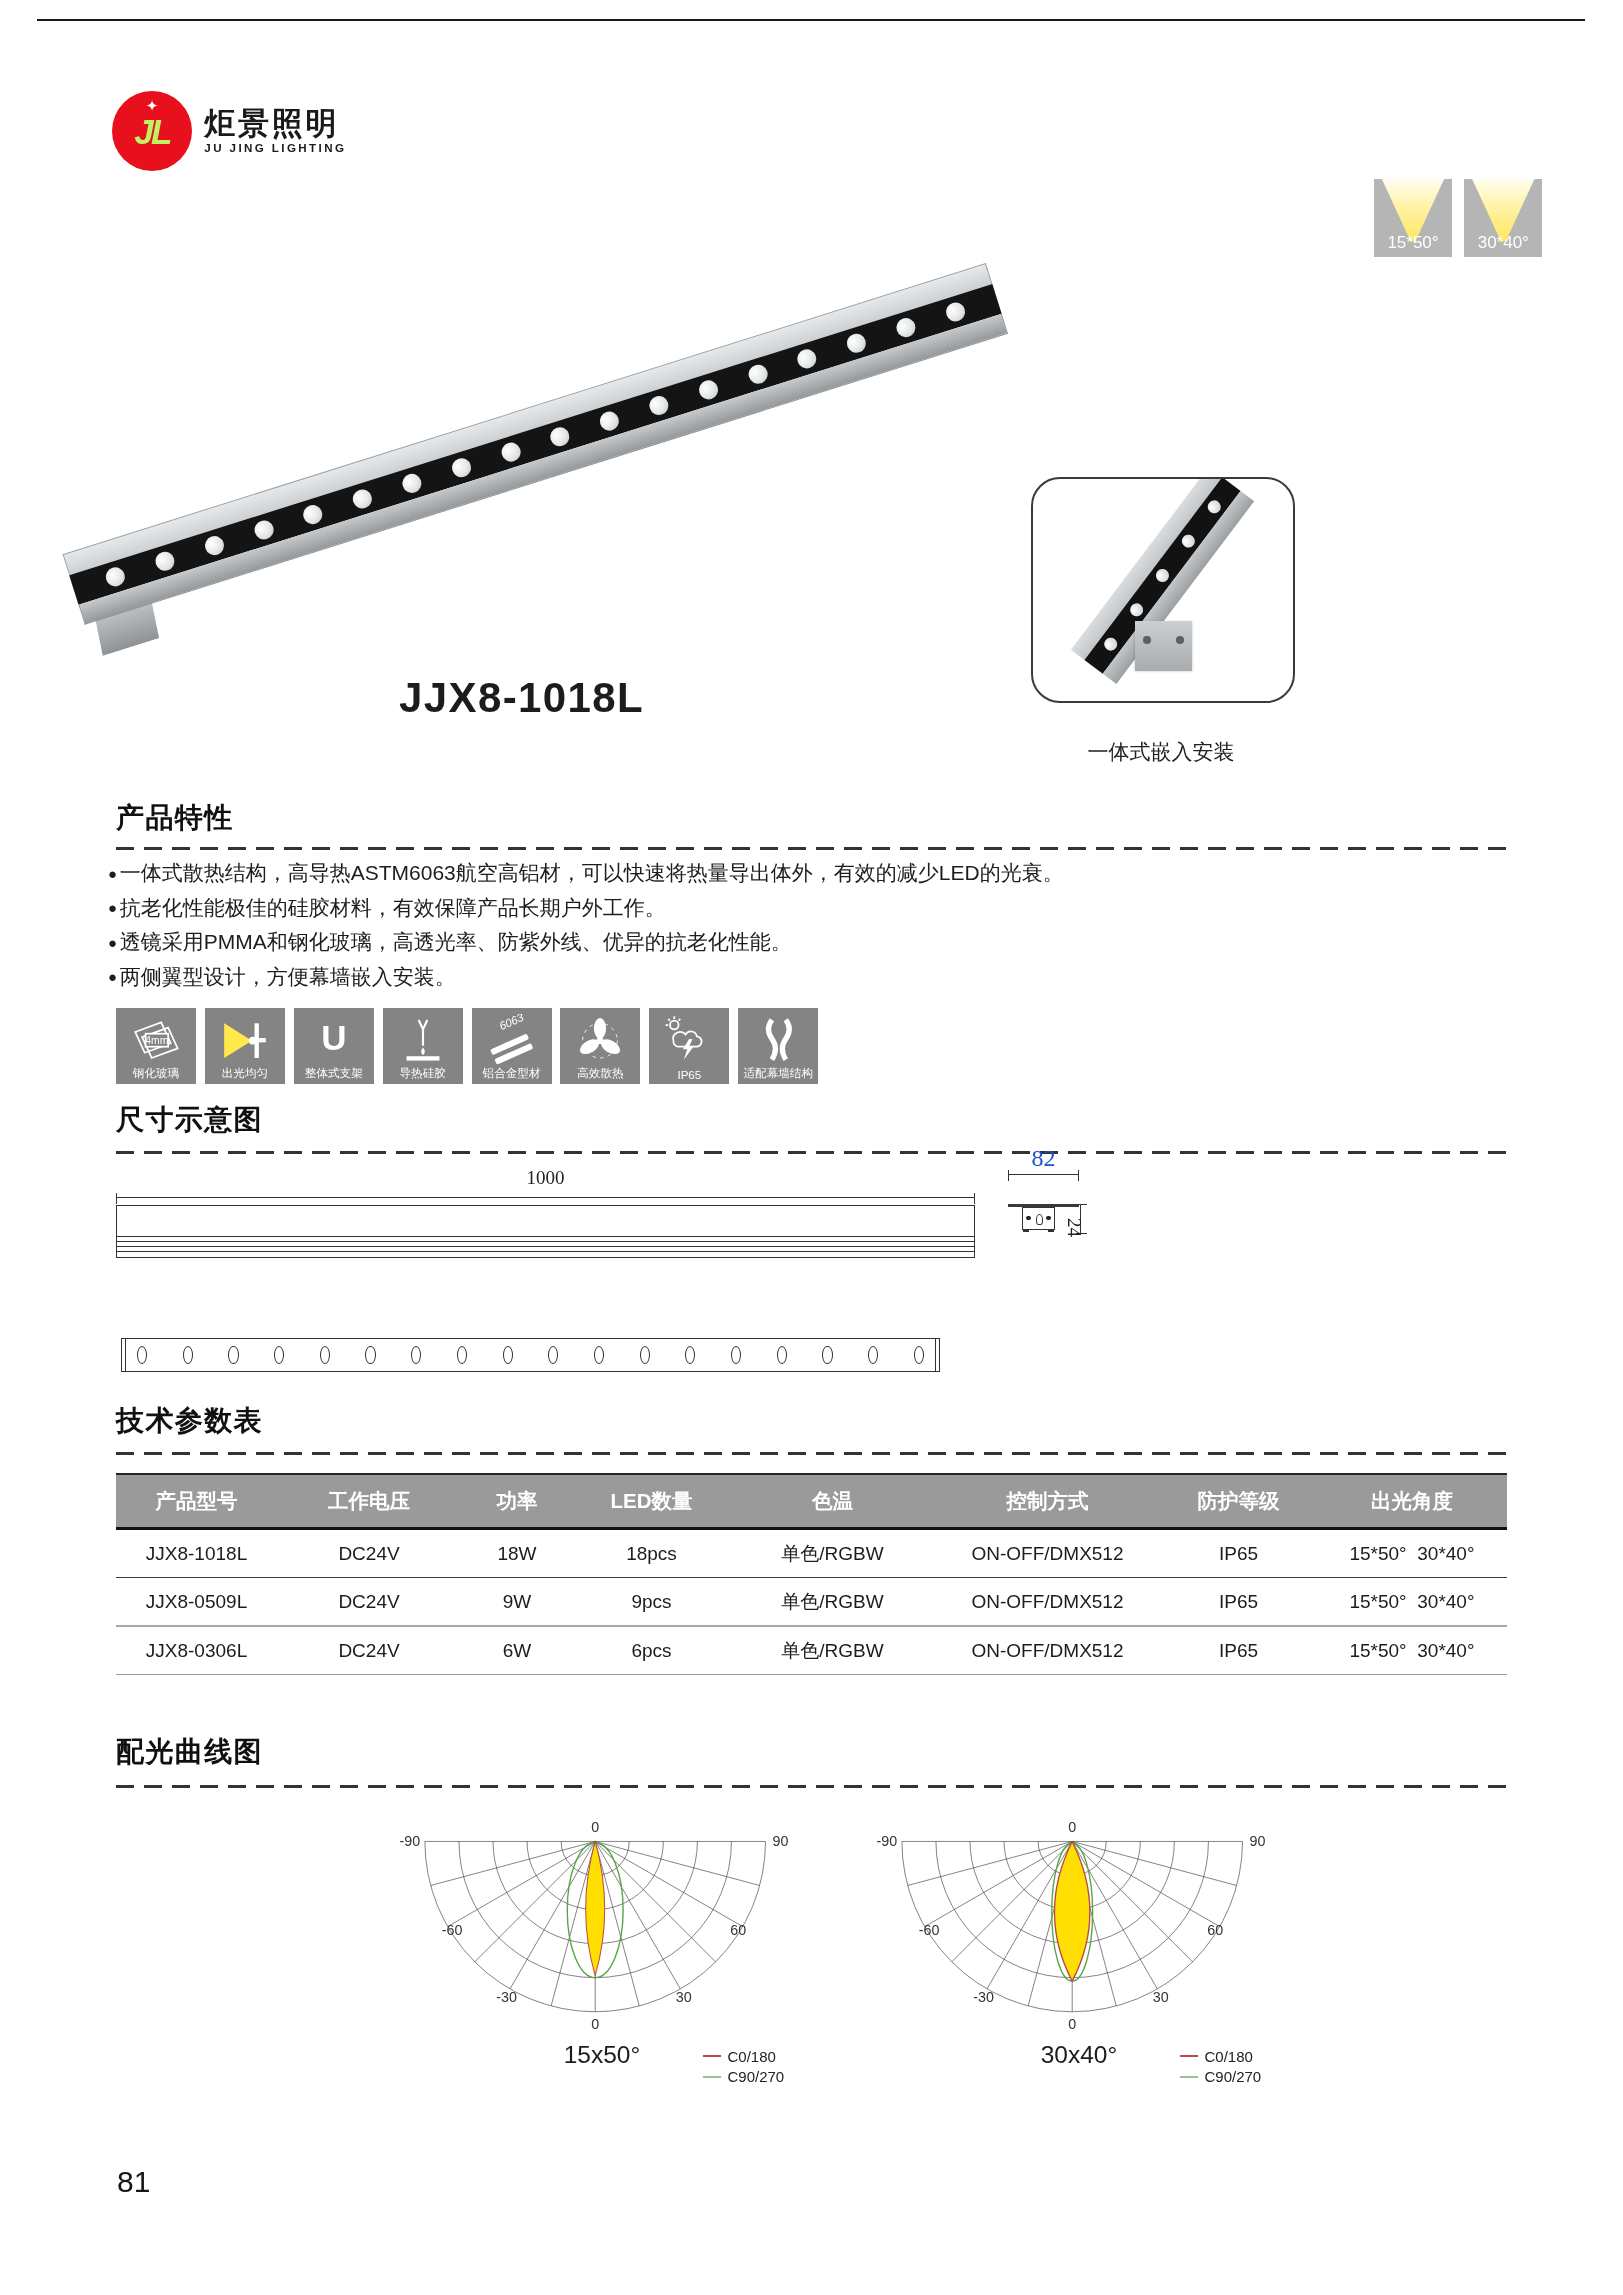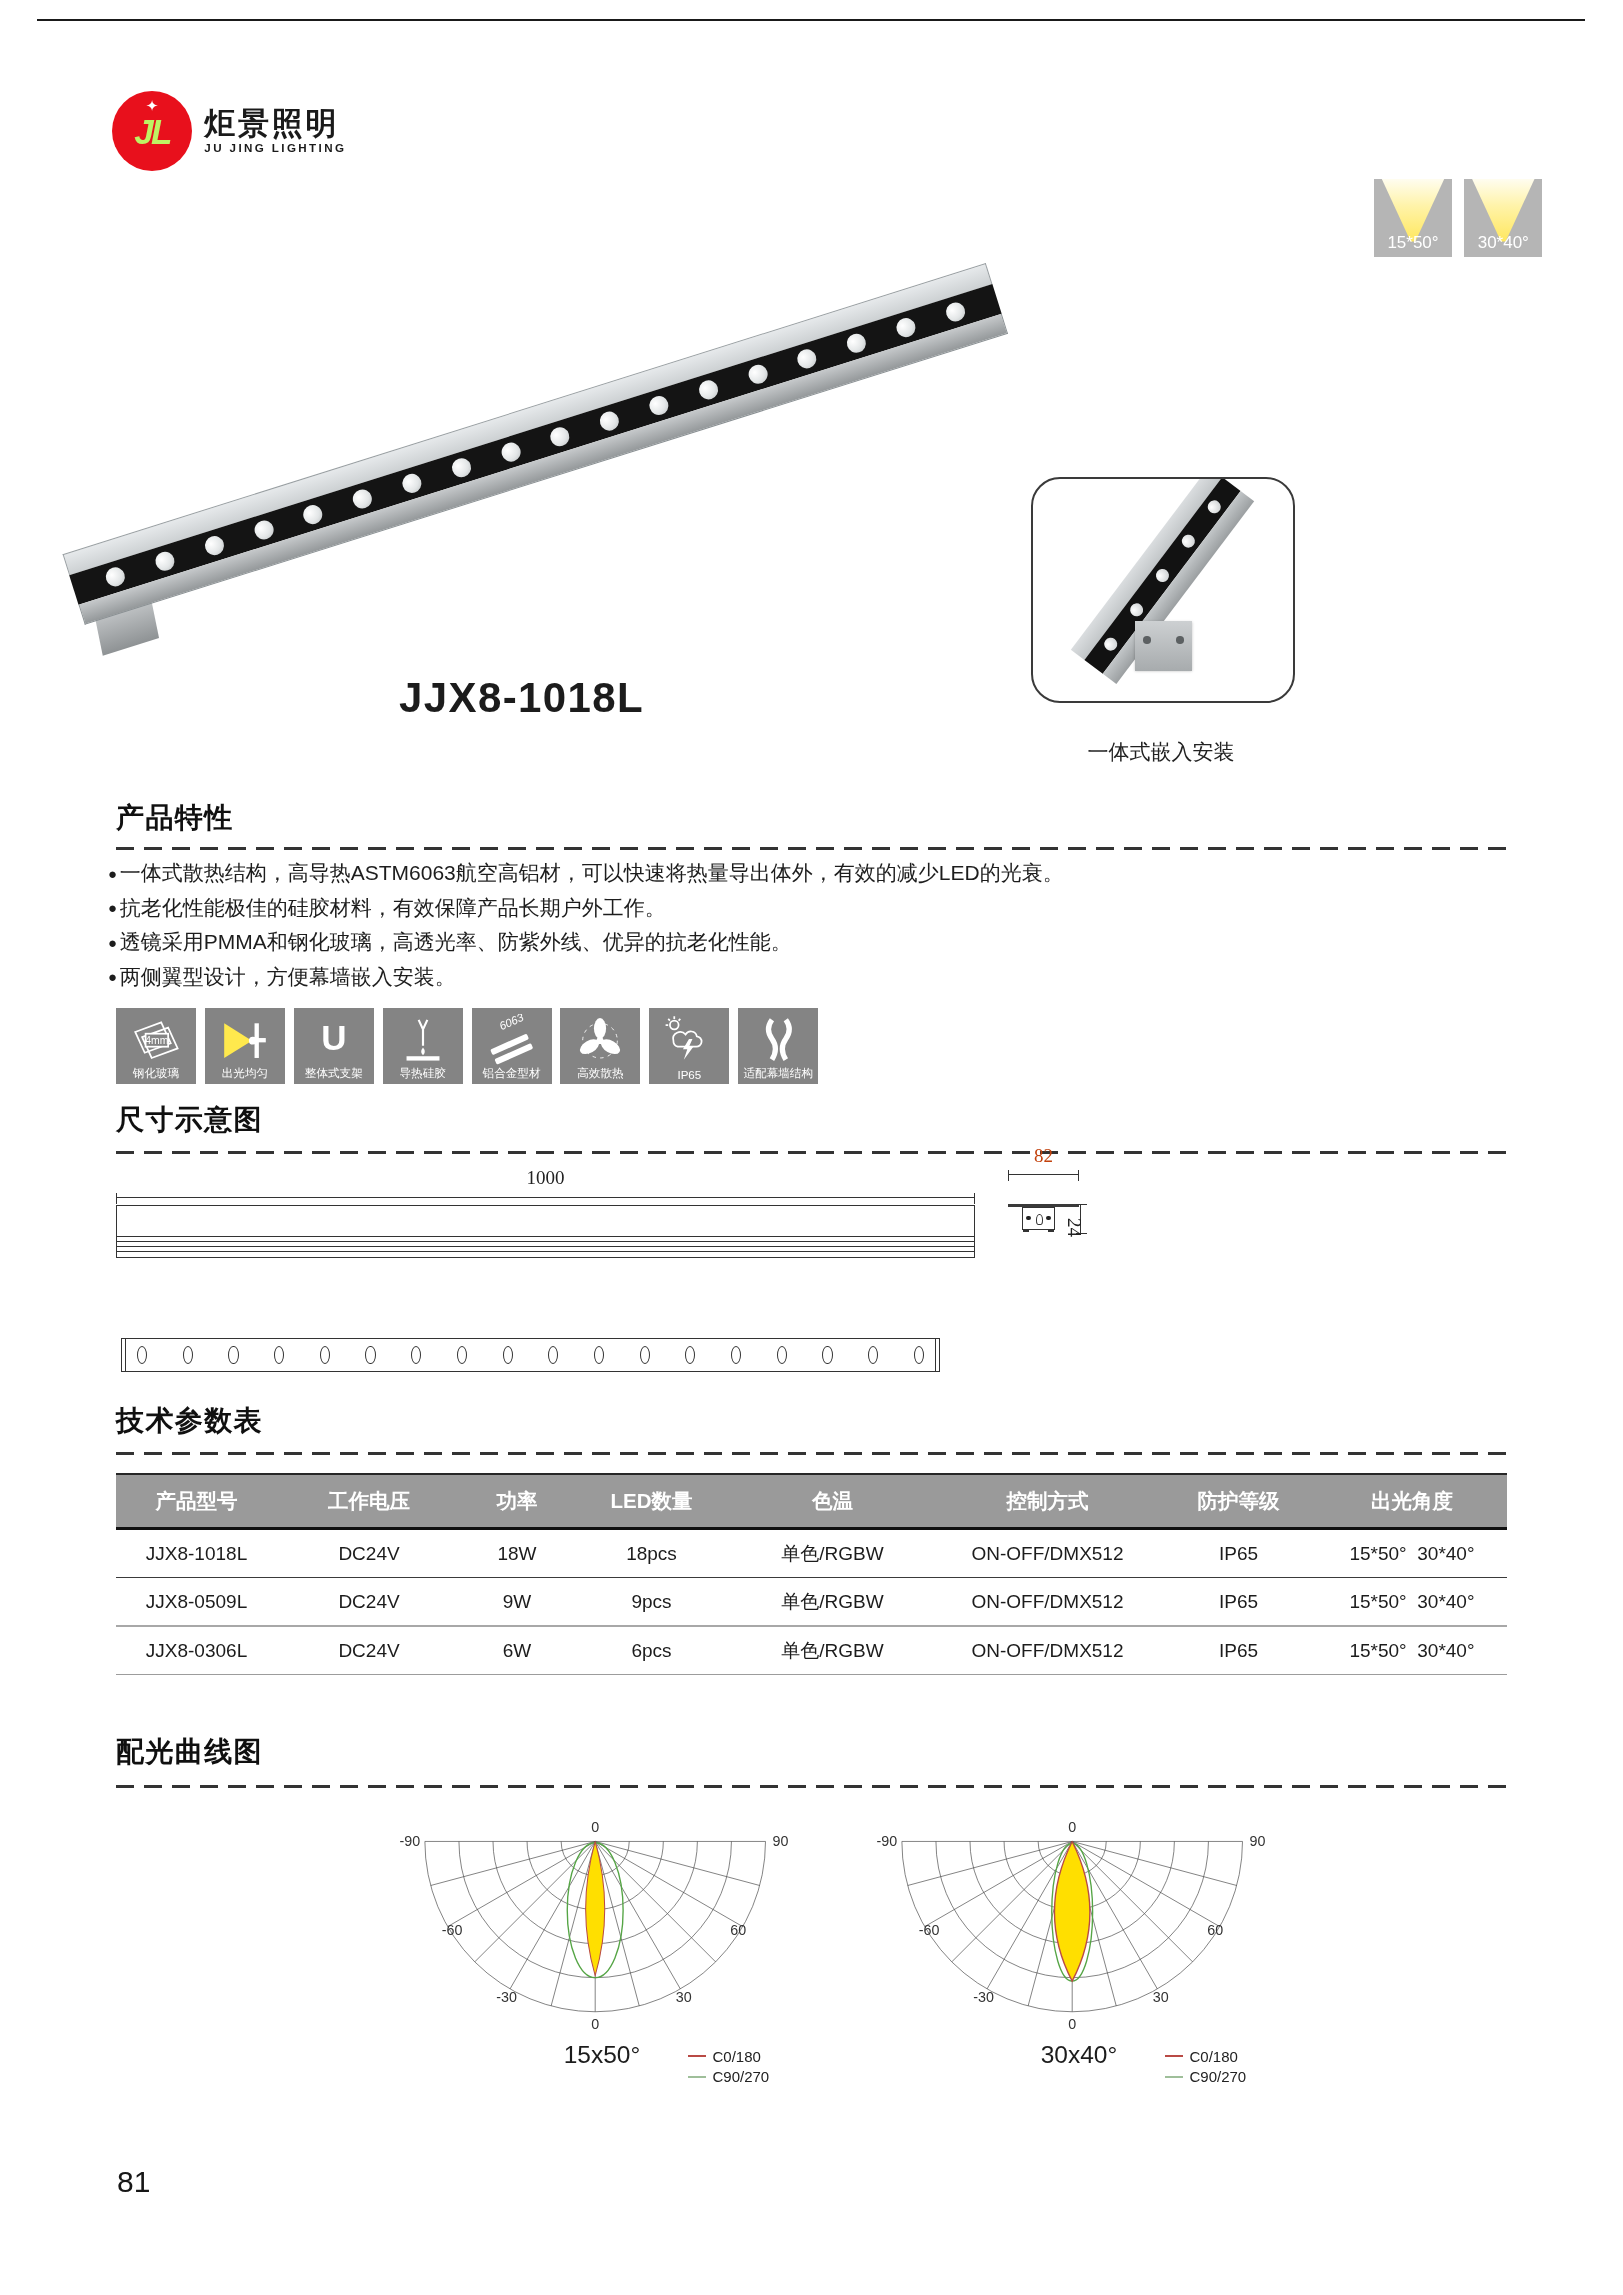--- a/index.html
+++ b/index.html
@@ -56,21 +56,21 @@
   .tile-label{position:absolute;left:0;right:0;bottom:3.4px;text-align:center;color:#fff;font-size:11.6px;}
   .tile .big-glyph{position:absolute;left:0;right:0;top:9.5px;text-align:center;color:#fff;font-size:35px;font-weight:bold;}
   
   .serif{font-family:"Liberation Serif",serif;}
   .dim-len-label{left:116px;top:1167px;width:859px;text-align:center;font-size:19px;color:#222;}
   .dim-line{border-top:1.4px solid #333;position:absolute;}
   .dim-line.h::before,.dim-line.h::after{content:"";position:absolute;top:-5.5px;width:0;height:11px;border-left:1.4px solid #333;}
   .dim-line.h::before{left:0;} .dim-line.h::after{right:0;}
   .side-view{left:116px;top:1205px;width:859px;height:53px;border:1.4px solid #333;box-sizing:border-box;}
   .side-view .inline{position:absolute;left:0;width:100%;border-top:1px solid #333;}
-  .x-label-82{left:1008px;top:1145px;width:71px;text-align:center;font-size:19px;color:#c2410c;}
+  .x-label-82{left:1008px;top:1145px;width:71px;text-align:center;font-size:24px;color:#1d4ed8;}
   .x-flange{left:1008px;top:1204px;width:71px;height:2.7px;background:#3a3a3a;}
   .x-box{left:1022px;top:1207px;width:33px;height:22.5px;border:1.4px solid #333;box-sizing:border-box;background:#fff;}
   .x-box .screw{position:absolute;top:7.5px;width:4.8px;height:4.8px;border-radius:50%;background:#222;}
   .x-box .mark{position:absolute;left:13px;top:5.5px;width:4.8px;height:9.5px;border:1px solid #333;border-radius:50% 50% 40% 40%;}
   .x-foot{position:absolute;width:6.1px;height:3.4px;background:#333;top:1229px;}
   .vdim{left:1080px;top:1204px;height:30px;border-left:1.4px solid #333;}
   .vdim::before,.vdim::after{content:"";position:absolute;left:-5.5px;width:11px;height:0;border-top:1.4px solid #333;}
   .vdim::before{top:0;} .vdim::after{bottom:0;}
   .y-label-24{left:1085px;top:1218px;font-size:19px;color:#222;transform:rotate(90deg);transform-origin:left top;}
   .top-view{left:121px;top:1338px;width:819px;height:34px;border:1.4px solid #333;box-sizing:border-box;
@@ -85,21 +85,21 @@
   .spec td{font-size:19px;color:#1c1c1c;height:45px;text-align:center;white-space:pre;}
   .spec tbody tr:nth-child(1){border-bottom:1.4px solid #3a3a3a;}
   .spec tbody tr:nth-child(2){border-bottom:2.7px solid #a8a8a8;}
   .spec tbody tr:nth-child(3){border-bottom:1.4px solid #9c9c9c;}
   
   .chart{width:436px;height:293px;}
   .chart svg{display:block;}
   .chart .grid{stroke:#4a4a4a;stroke-width:1;fill:none;}
   .chart text{font-size:21px;fill:#333;}
   .chart .caption{position:absolute;left:0;width:436px;top:220px;text-align:center;font-size:24.5px;color:#1c1c1c;}
-  .legend{position:absolute;left:304px;top:225px;}
+  .legend{position:absolute;left:319px;top:225px;}
   .leg{display:flex;align-items:center;gap:6.8px;height:20.5px;}
   .leg-line{width:17.7px;height:2px;display:inline-block;}
   .leg-line.c0{background:#b94a45;}
   .leg-line.c90{background:#9fbf9a;}
   .leg span.lbl{font-size:15px;color:#222;}
   
   .page-num{left:117px;top:2165px;font-size:30px;color:#161616;}
 </style>
 </head>
 <body>

